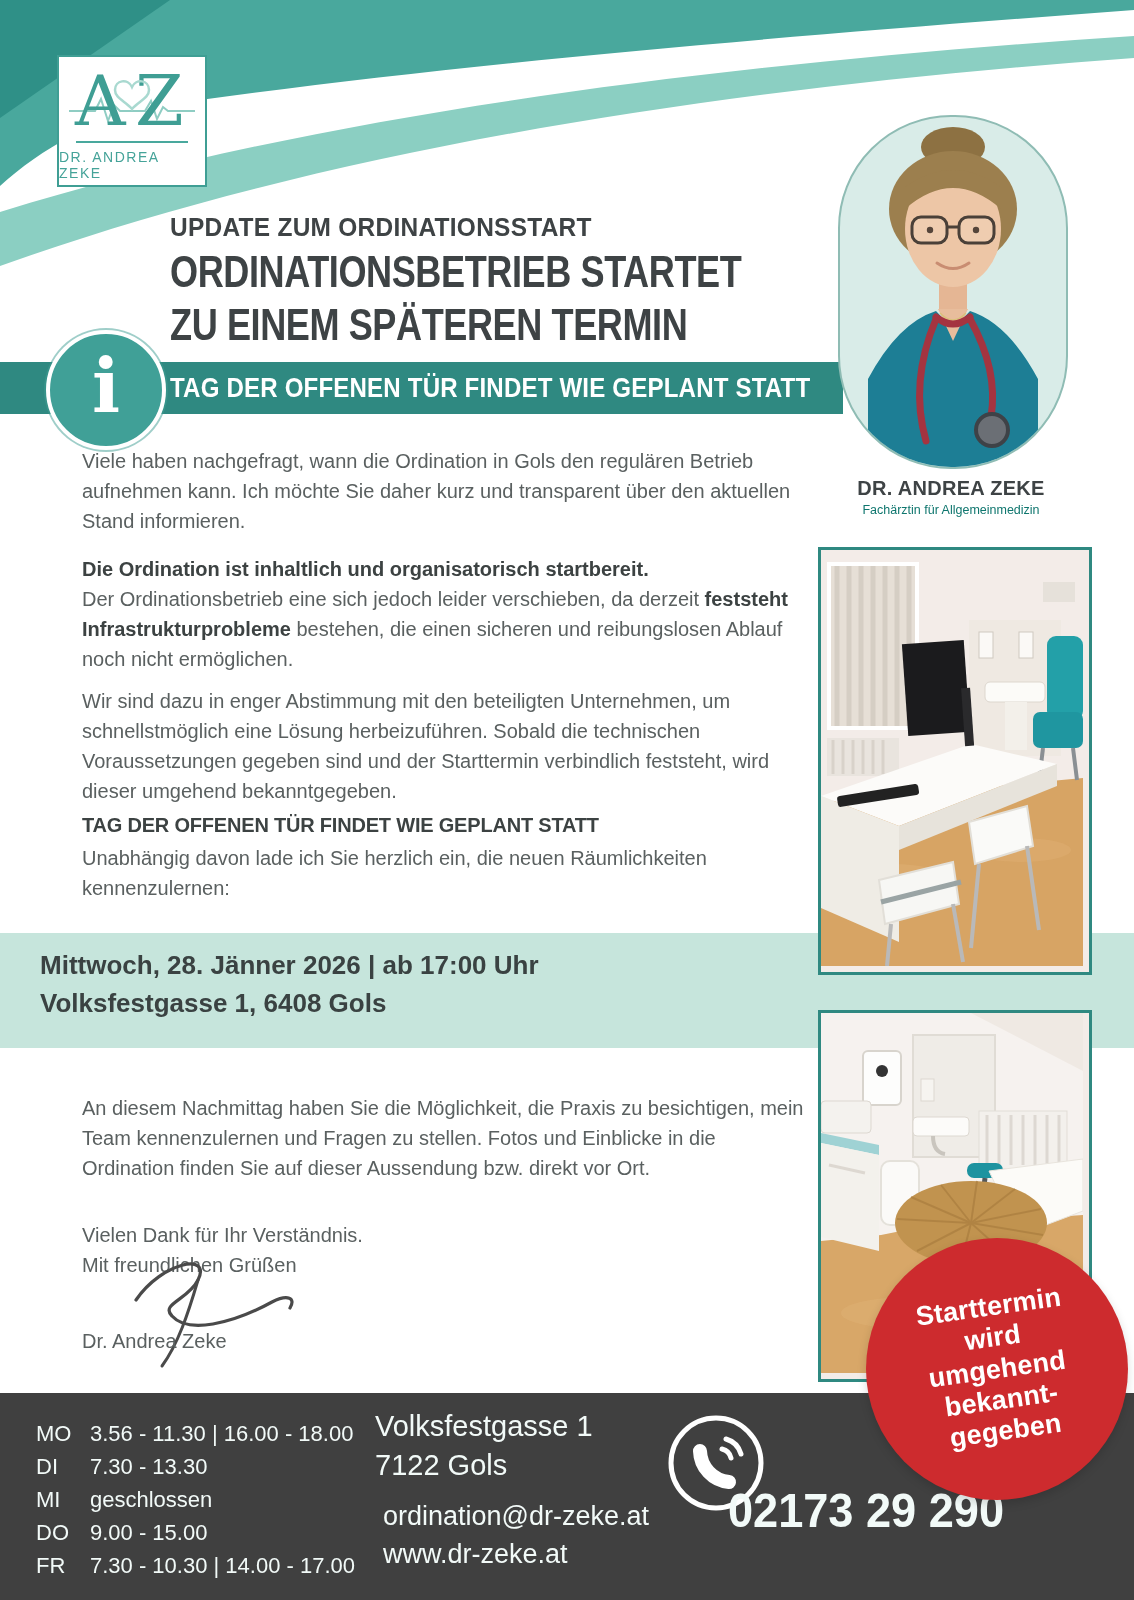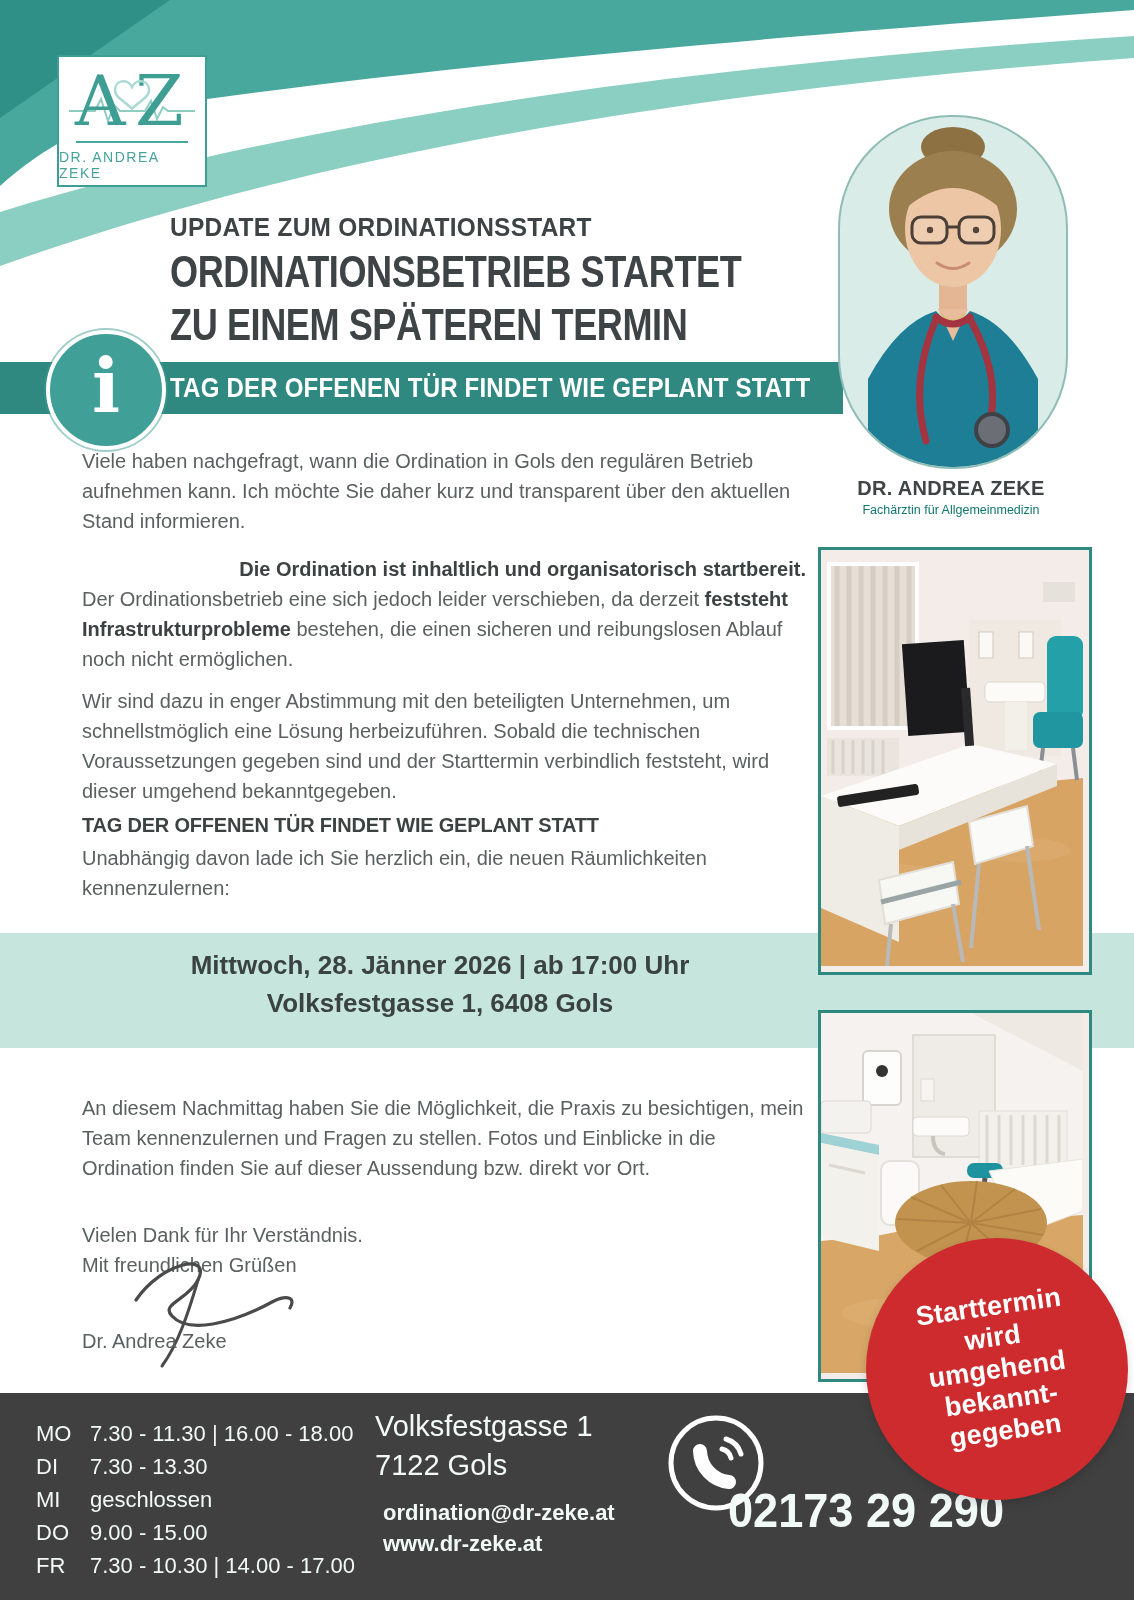--- a/index.html
+++ b/index.html
@@ -63,32 +63,32 @@
   }
   .portrait-caption { position:absolute; left:828px; top:477px; width:246px; text-align:center; z-index:1; }
   .portrait-name { font-size:20px; font-weight:700; color:#3e4345; letter-spacing:.3px; }
   .portrait-sub  { font-size:12.5px; color:#0f766e; margin-top:3px; }
 
   
   .para {
     position:absolute; left:82px; width:724px; z-index:1;
     font-size:20px; line-height:1.5; color:#5a6060; margin:0;
   }
-  .bold-dark { font-weight:700; color:#3c4242;text-align:right; }
+  .bold-dark { font-weight:700; color:#3c4242; }
   .p1 { top:446px; } .p2 { top:554px; } .p3 { top:686px; }
   .p4h { top:810px; font-weight:700; color:#3c4242; letter-spacing:-.2px; }
   .p4 { top:843px; } .p5 { top:1093px; } .thanks { top:1220px; }
   .sig-name { top:1326px; }
   .block { display:block; }
 
   
   .event-band { position:absolute; left:0; top:933px; width:1134px; height:115px; background:#c6e5dc; z-index:0; }
   .event-text {
     position:absolute; left:40px; top:947px; width:800px; z-index:1;
-    text-align:center; font-weight:700; color:#3a4242; font-size:26px; line-height:1.45;
+    text-align:left; font-weight:700; color:#3a4242; font-size:26px; line-height:1.45;
   }
 
   
   .photo { position:absolute; border:3px solid #2f8981; overflow:hidden; z-index:2; background:#f3ece8; }
   .photo1 { left:818px; top:547px;  width:268px; height:422px; }
   .photo2 { left:818px; top:1010px; width:268px; height:366px; }
 
   
   .signature { position:absolute; left:116px; top:1252px; z-index:1; }
 
@@ -103,21 +103,21 @@
     transform:rotate(-8deg); text-align:center; color:#fff;
     font-weight:700; font-size:27px; line-height:1.16; letter-spacing:.2px;
   }
 
   
   .footer { position:absolute; left:0; top:1393px; width:1134px; height:207px; background:#404040; z-index:1; color:#f2faf8; }
   .hours { position:absolute; left:36px; top:24px; font-size:22px; line-height:1.5; }
   .hours-row { display:flex; }
   .hours-day { width:54px; }
   .addr { position:absolute; left:375px; top:14px; font-size:29px; line-height:1.35; }
-  .mail { position:absolute; left:383px; top:104px; font-size:22px; line-height:1.42;font-weight:bold; }
+  .mail { position:absolute; left:383px; top:104px; font-size:27px; line-height:1.42; }
   .phone-icon-wrap { position:absolute; left:664px; top:18px; }
   .phone-number {
     position:absolute; left:728px; top:90px; font-size:48px; font-weight:700;
     transform:scaleX(.94); transform-origin:left top; white-space:nowrap;
   }
 </style>
 </head>
 <body>
 
 <div class="page">
@@ -322,21 +322,21 @@
       <span class="block">umgehend</span>
       <span class="block">bekannt-</span>
       <span class="block">gegeben</span>
     </div>
   </div>
 
   <div class="footer">
     <div class="hours">
       <div class="hours-row">
         <span class="hours-day">MO</span>
-        <span>7.30 - 11.30 | 16.00 - 18.00</span>
+        <span>3.56 - 11.30 | 16.00 - 18.00</span>
       </div>
       <div class="hours-row">
         <span class="hours-day">DI</span>
         <span>7.30 - 13.30</span>
       </div>
       <div class="hours-row">
         <span class="hours-day">MI</span>
         <span>geschlossen</span>
       </div>
       <div class="hours-row">

